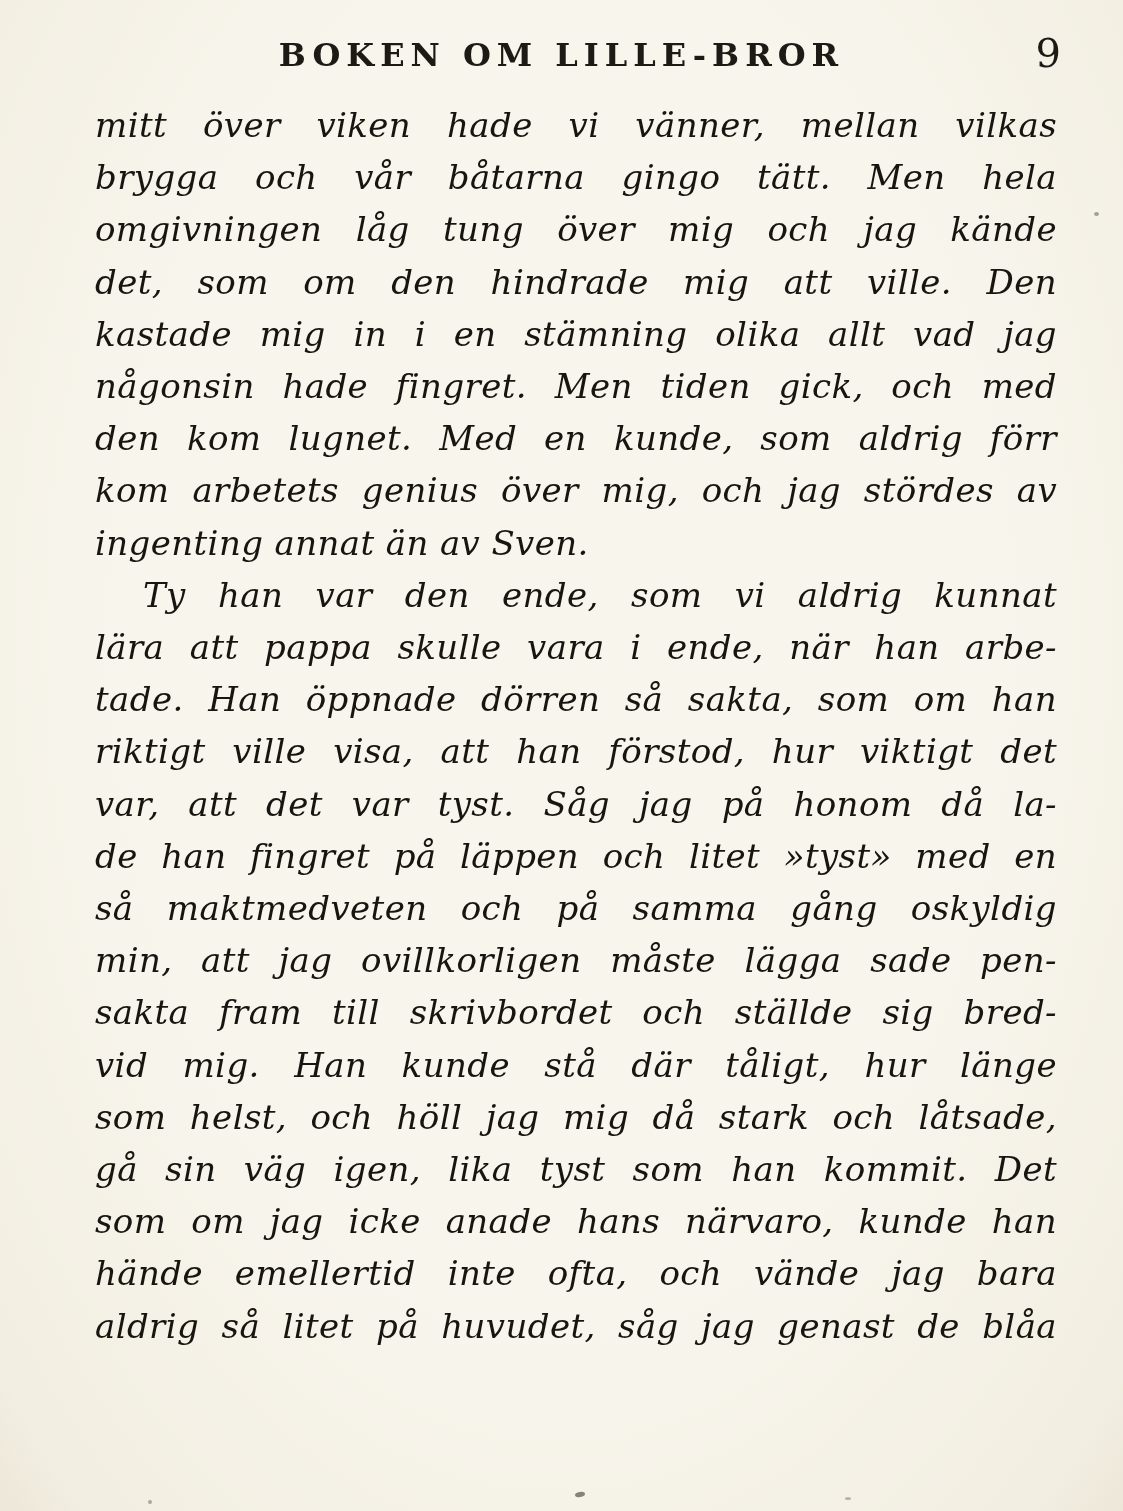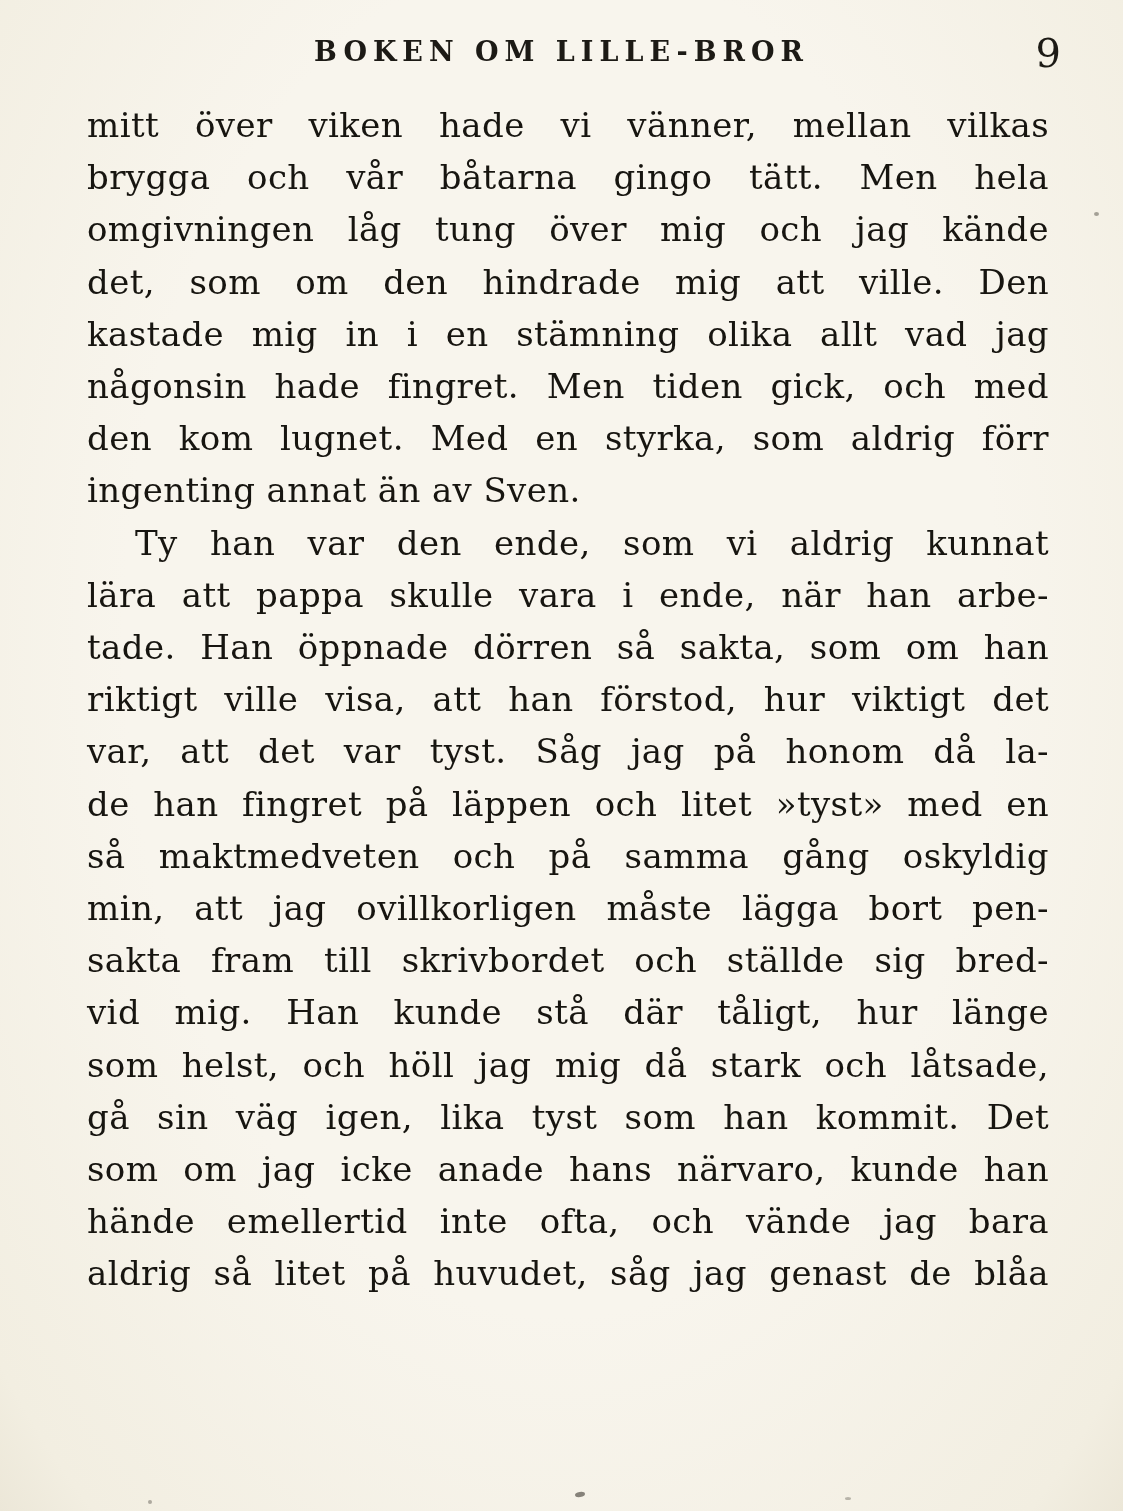--- a/index.html
+++ b/index.html
@@ -23,38 +23,39 @@
     left: 0;
     width: 100%;
     height: 60px;
   }
   .running-title {
     position: absolute;
     top: 6px;
     left: 0;
     width: 100%;
     text-align: center;
-    font-size: 27px;
+    font-size: 32px;
     font-weight: bold;
     letter-spacing: 6px;
     color: #1c1a15;
   }
   .page-number {
     position: absolute;
     top: 0;
     right: 62px;
     font-size: 40px;
     color: #1c1a15;
   }
   
   .text-body {
     position: absolute;
     top: 99px;
-    left: 87px;
+    left: 95px;
     width: 962px;
+    font-style: italic;
   }
   .line {
     font-size: 34px;
     line-height: 52.2px;
     letter-spacing: 0.4px;
     text-align: justify;
     text-align-last: justify;
     white-space: normal;
     color: #171510;
   }
@@ -83,32 +84,33 @@
   </div>
 
   <div class="text-body">
       <div class="paragraph">
         <div class="line">mitt över viken hade vi vänner, mellan vilkas</div>
         <div class="line">brygga och vår båtarna gingo tätt.  Men hela</div>
         <div class="line">omgivningen låg tung över mig och jag kände</div>
         <div class="line">det, som om den hindrade mig att ville.  Den</div>
         <div class="line">kastade mig in i en stämning olika allt vad jag</div>
         <div class="line">någonsin hade fingret.  Men tiden gick, och med</div>
-        <div class="line">den kom lugnet.  Med en styrka, som aldrig förr</div>
+        <div class="line">den kom lugnet.  Med en kunde, som aldrig förr</div>
+        <div class="line">kom arbetets genius över mig, och jag stördes av</div>
         <div class="line last">ingenting annat än av Sven.</div>
       </div>
       <div class="paragraph">
         <div class="line indent">Ty han var den ende, som vi aldrig kunnat</div>
         <div class="line">lära att pappa skulle vara i ende, när han arbe-</div>
         <div class="line">tade. Han öppnade dörren så sakta, som om han</div>
         <div class="line">riktigt ville visa, att han förstod, hur viktigt det</div>
         <div class="line">var, att det var tyst.  Såg jag på honom då la-</div>
         <div class="line">de han fingret på läppen och litet »tyst» med en</div>
         <div class="line">så maktmedveten och på samma gång oskyldig</div>
-        <div class="line">min, att jag ovillkorligen måste lägga bort pen-</div>
+        <div class="line">min, att jag ovillkorligen måste lägga sade pen-</div>
         <div class="line">sakta fram till skrivbordet och ställde sig bred-</div>
         <div class="line">vid mig.  Han kunde stå där tåligt, hur länge</div>
         <div class="line">som helst, och höll jag mig då stark och låtsade,</div>
         <div class="line">gå sin väg igen, lika tyst som han kommit.  Det</div>
         <div class="line">som om jag icke anade hans närvaro, kunde han</div>
         <div class="line">hände emellertid inte ofta, och vände jag bara</div>
         <div class="line">aldrig så litet på huvudet, såg jag genast de blåa</div>
       </div>
     </div>
 

